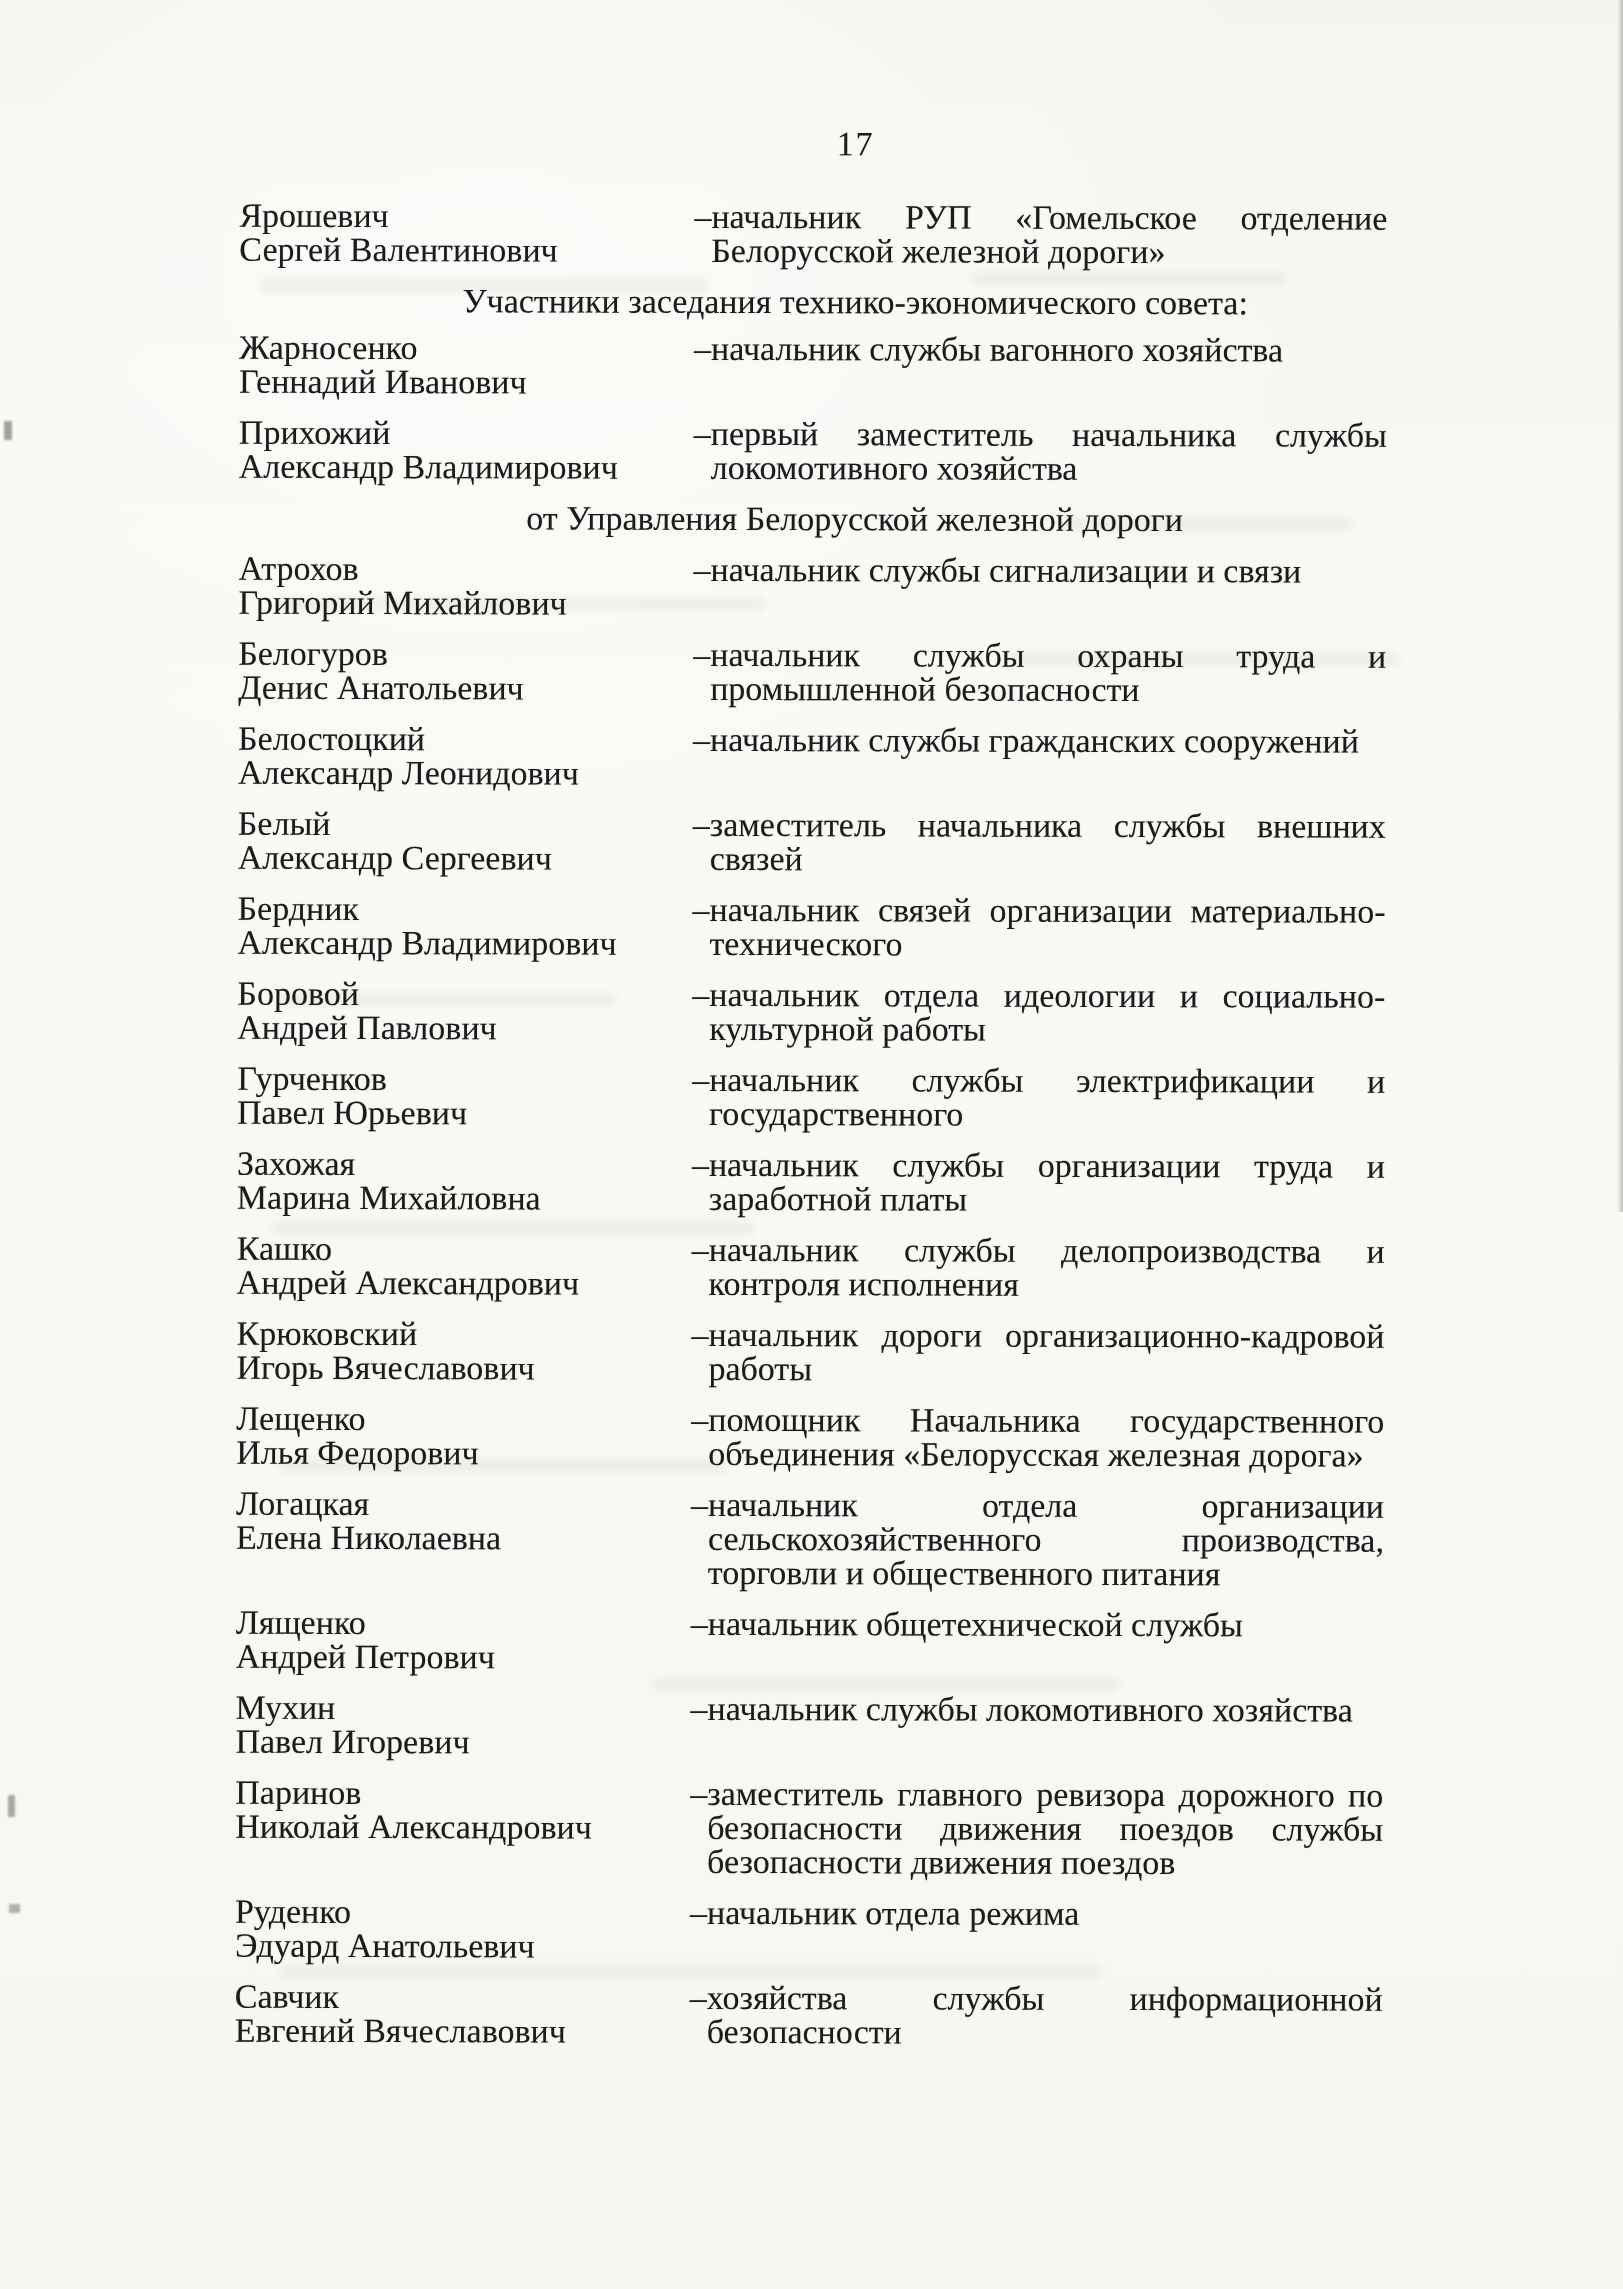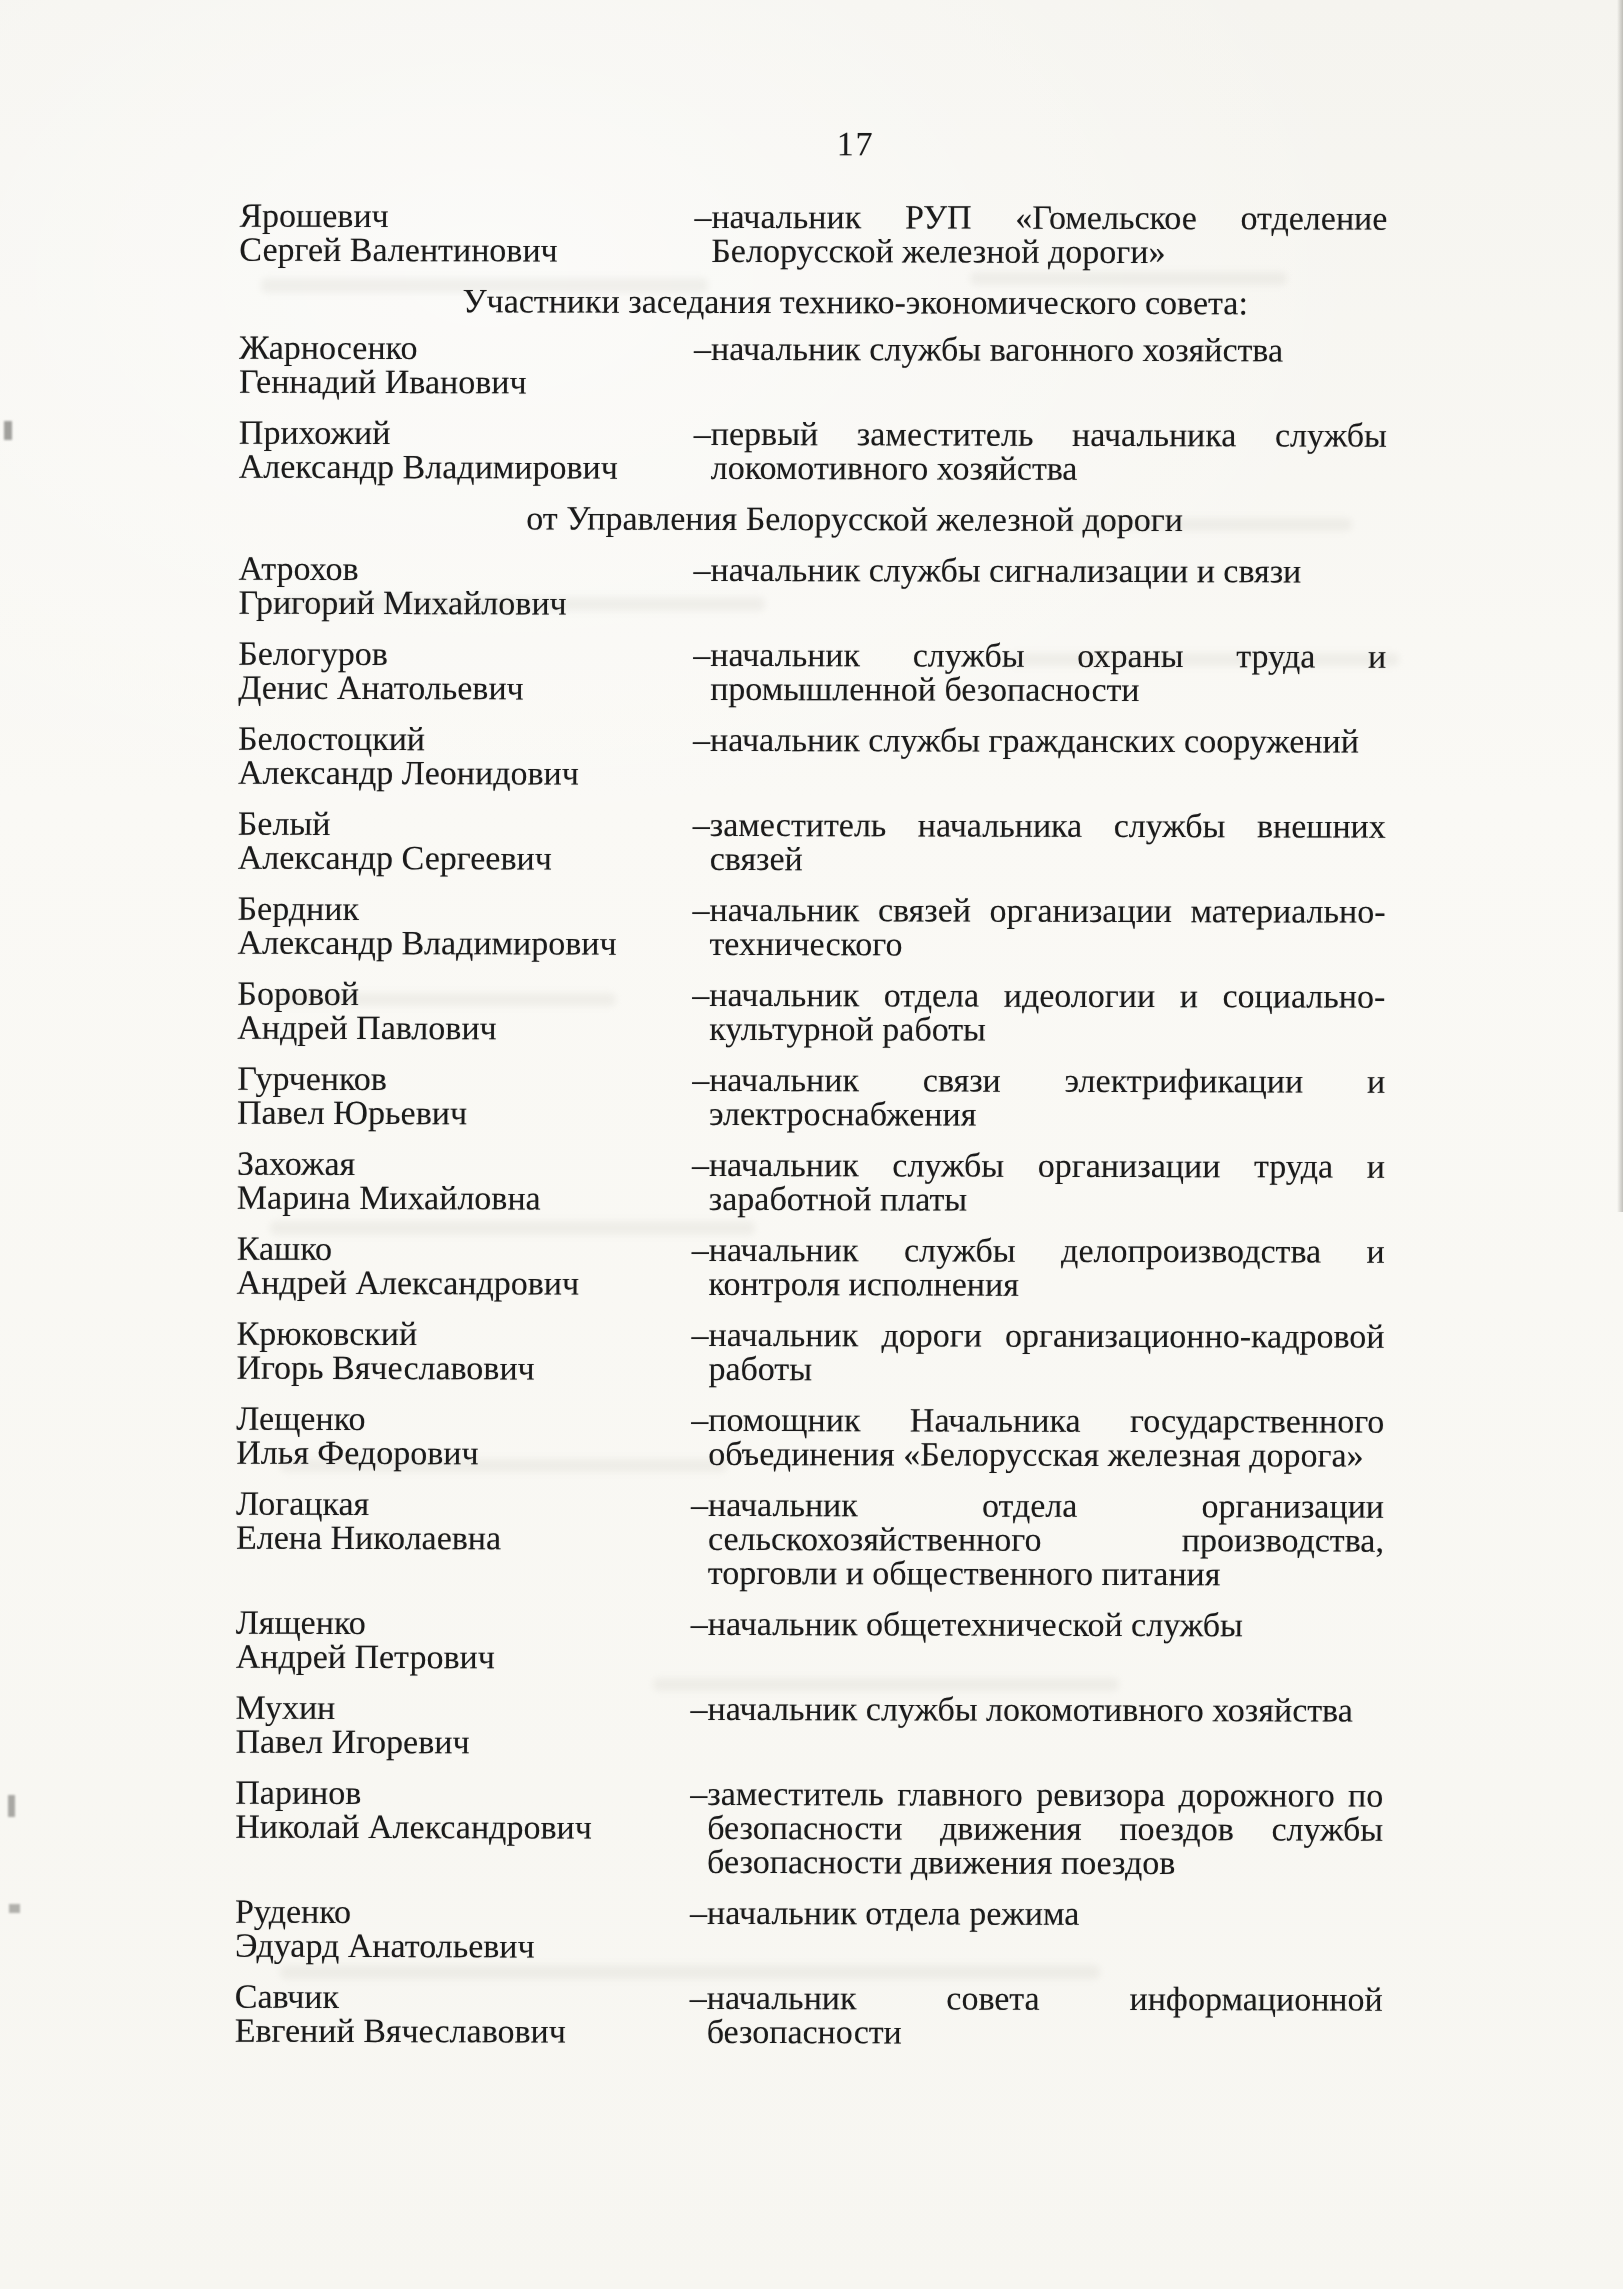--- a/index.html
+++ b/index.html
@@ -172,21 +172,21 @@
             <div>Боровой</div>
             <div>Андрей Павлович</div>
           </div>
           <div class="desc-col"><span class="dash">–</span><span>начальник отдела идеологии и социально-культурной работы</span></div>
         </div>
         <div class="row">
           <div class="name-col">
             <div>Гурченков</div>
             <div>Павел Юрьевич</div>
           </div>
-          <div class="desc-col"><span class="dash">–</span><span>начальник связи электрификации и электроснабжения</span></div>
+          <div class="desc-col"><span class="dash">–</span><span>начальник службы электрификации и государственного</span></div>
         </div>
         <div class="row">
           <div class="name-col">
             <div>Захожая</div>
             <div>Марина Михайловна</div>
           </div>
           <div class="desc-col"><span class="dash">–</span><span>начальник службы организации труда и заработной платы</span></div>
         </div>
         <div class="row">
           <div class="name-col">
@@ -242,18 +242,18 @@
             <div>Руденко</div>
             <div>Эдуард Анатольевич</div>
           </div>
           <div class="desc-col"><span class="dash">–</span><span>начальник отдела режима</span></div>
         </div>
         <div class="row">
           <div class="name-col">
             <div>Савчик</div>
             <div>Евгений Вячеславович</div>
           </div>
-          <div class="desc-col"><span class="dash">–</span><span>начальник совета информационной безопасности</span></div>
+          <div class="desc-col"><span class="dash">–</span><span>хозяйства службы информационной безопасности</span></div>
         </div>
       </div>
   </div>
 </div>
 
 
 </body></html>

